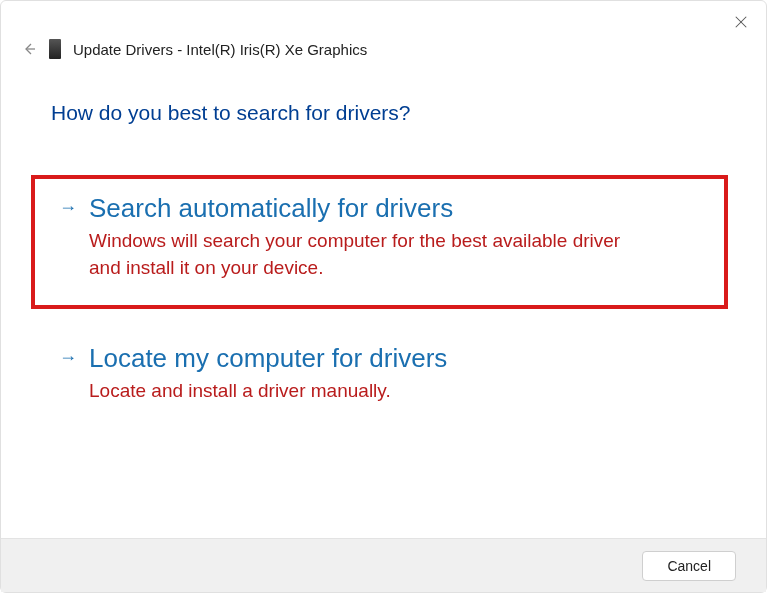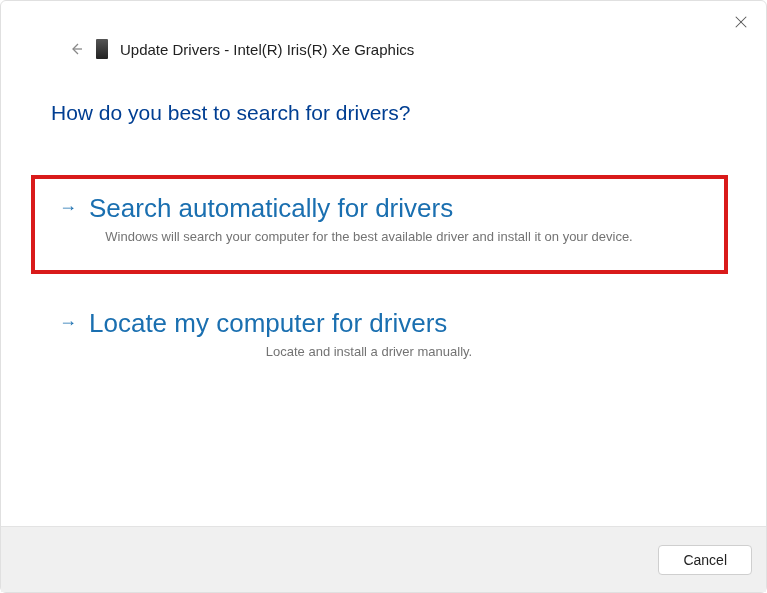--- a/index.html
+++ b/index.html
@@ -37,21 +37,20 @@
     }
     .close-btn svg {
       width: 14px;
       height: 14px;
     }
     .title-row {
       display: flex;
       align-items: center;
       gap: 12px;
       padding: 38px 0 0 20px;
-      margin-left: 47px;
     }
     .back-arrow {
       color: #888;
       font-size: 16px;
       cursor: pointer;
       display: flex;
       align-items: center;
     }
     .device-icon {
       width: 12px;
@@ -99,34 +98,33 @@
     .option-body {
       flex: 1;
     }
     .option-title {
       font-size: 26px;
       color: #1a6fb0;
       font-weight: 400;
       margin-bottom: 4px;
     }
     .option-desc {
-      font-size: 13px;
-      color: #737373;
+      font-size: 19px;
+      color: #b91c1c;
       line-height: 1.4;
       max-width: 560px;
-      text-align: center;
     }
     .footer {
-      height: 66px;
+      height: 54px;
       background: #f0f0f0;
       border-top: 1px solid #e3e3e3;
       display: flex;
       align-items: center;
       justify-content: flex-end;
-      padding-right: 14px;
+      padding-right: 30px;
     }
     .cancel-btn {
       background: #ffffff;
       border: 1px solid #cfcfcf;
       border-radius: 4px;
       padding: 6px 24px;
       font-size: 14px;
       color: #222;
       cursor: pointer;
       font-family: inherit;

